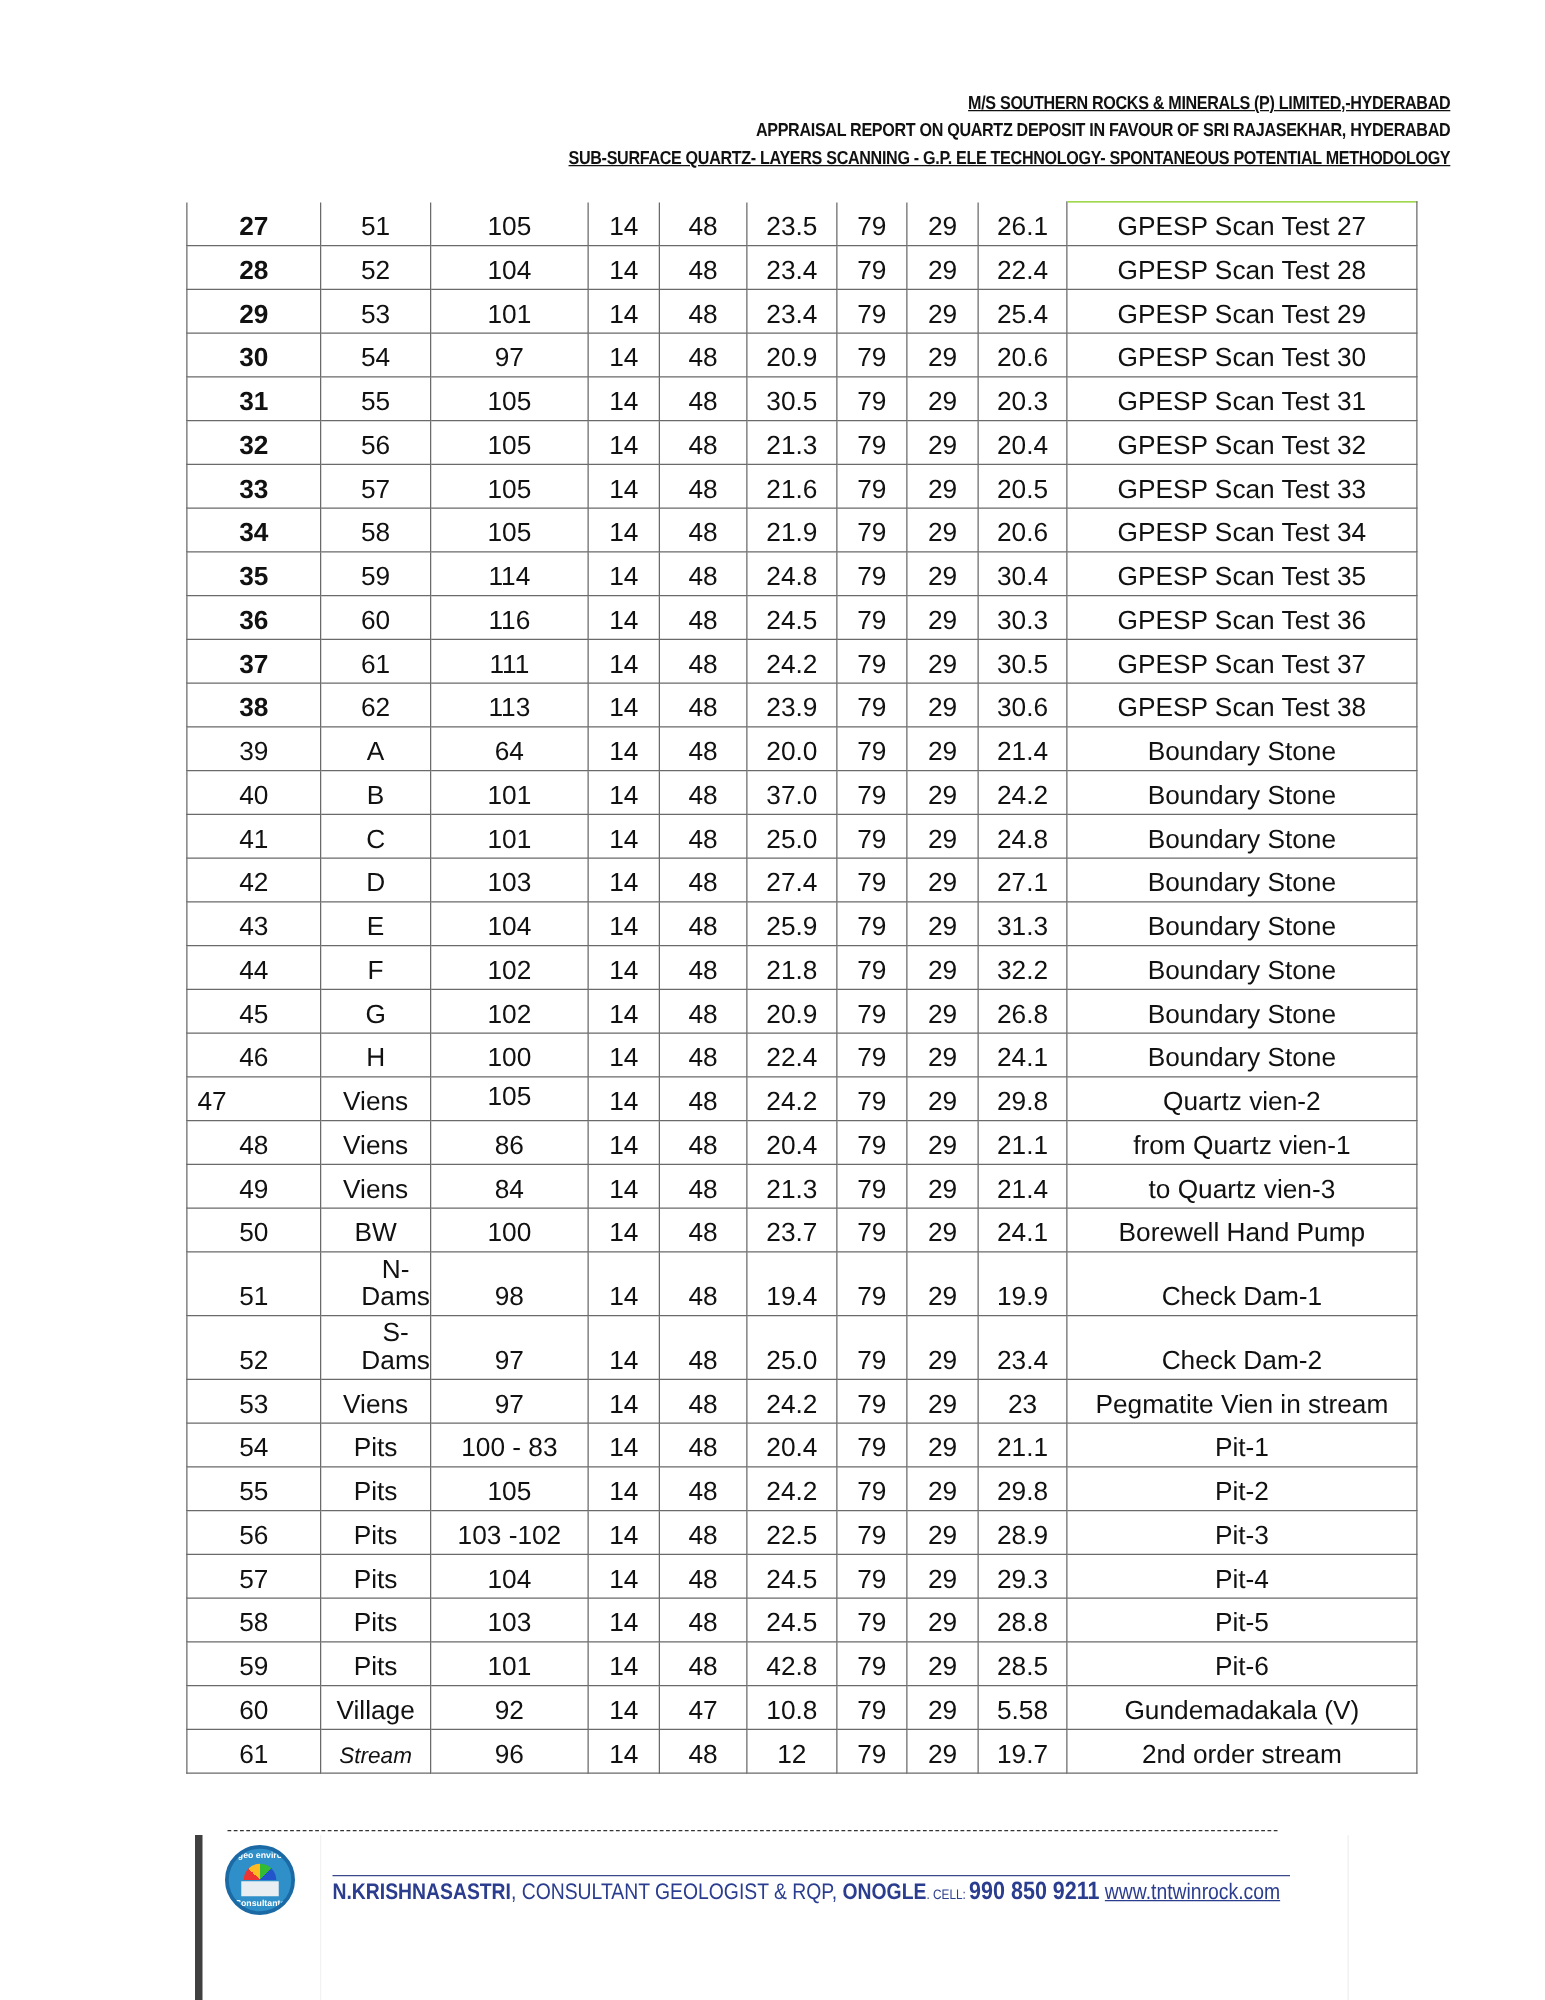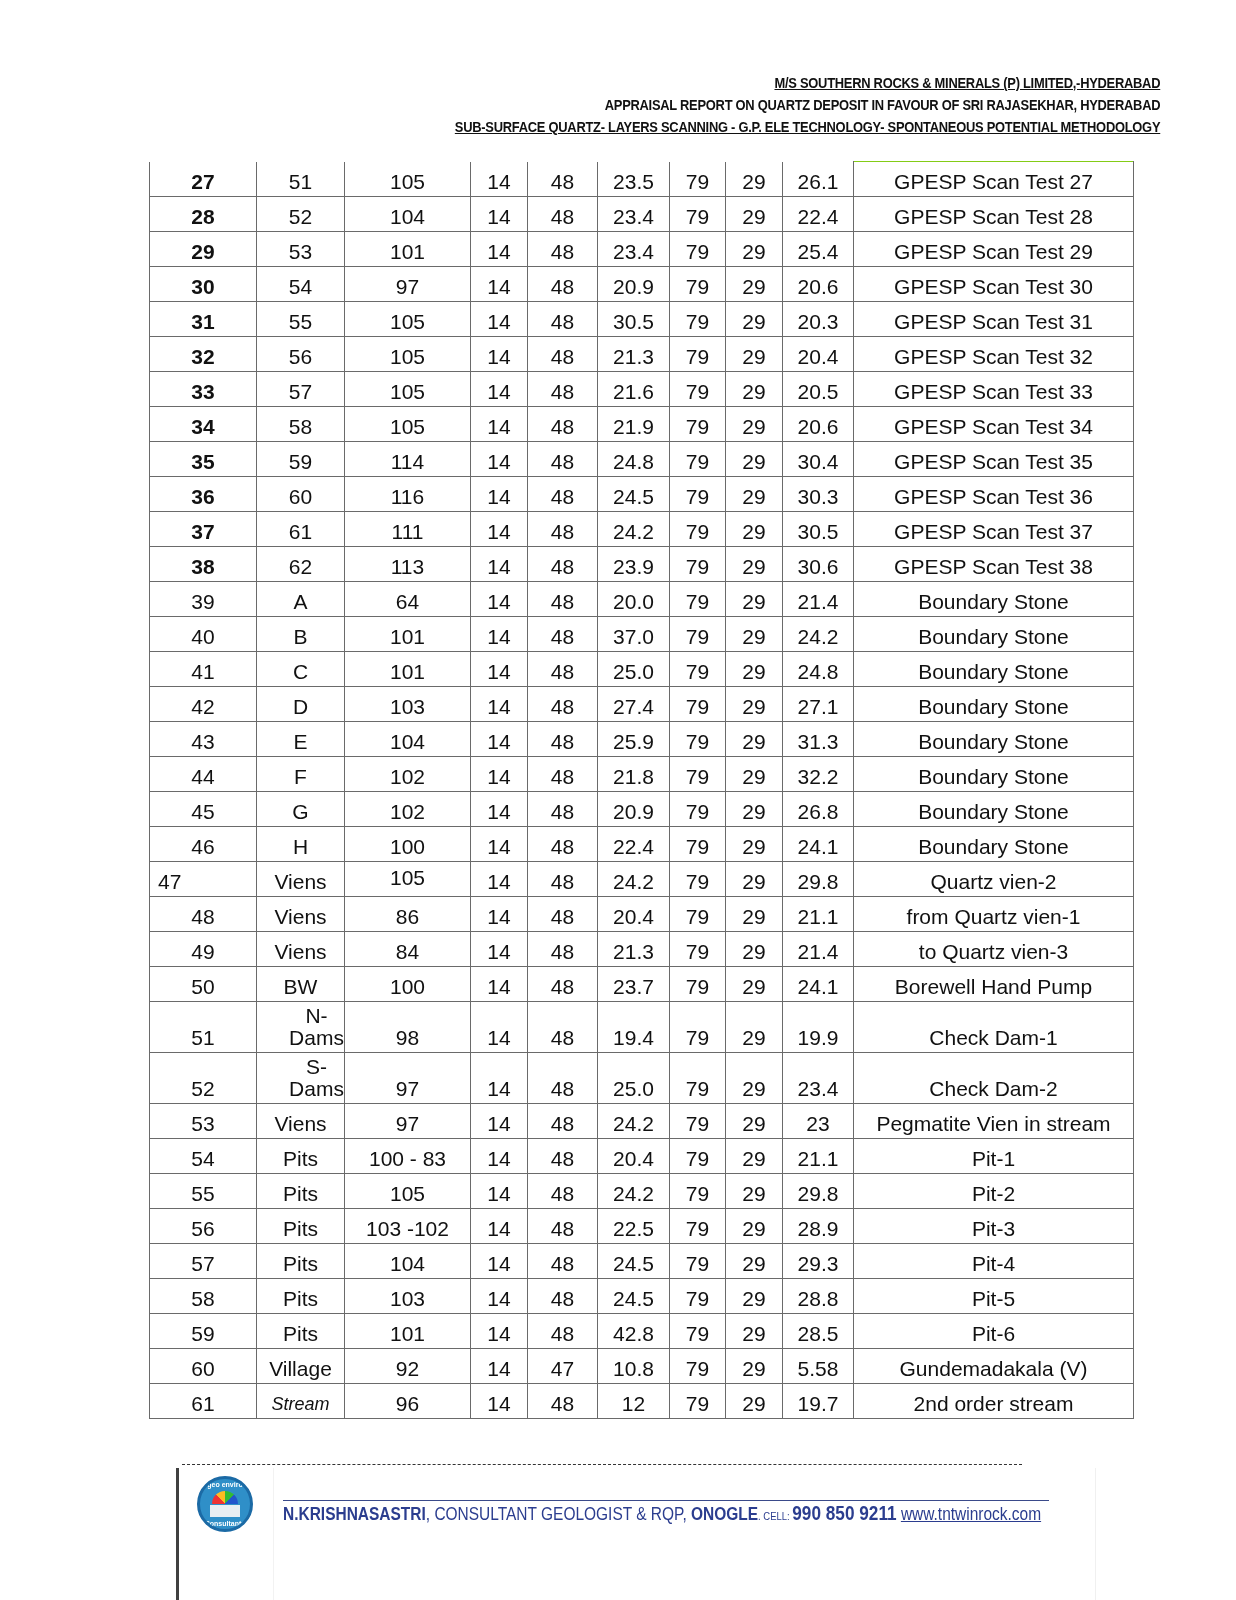--- a/index.html
+++ b/index.html
@@ -23,22 +23,22 @@
   table.data td.bold { font-weight: bold; }
   table.data td.left { text-align: left; padding-left: 8px; }
   table.data tr.tall td { height: 47px; }
   table.data td.wrap { white-space: normal; line-height: 22px; padding-left: 32px; }
   table.data td.small { font-size: 18px; font-style: italic; }
   table.data td.raised span { position: relative; top: -4px; }
   table.data td.c5 { border-left-color: #222; }
 
   .footer-line { position: absolute; left: 182px; top: 1464px; width: 840px;
                  border-top: 1px dashed #333; }
-  .footer { position: absolute; left: 176px; top: 1468px; width: 916px; height: 132px;
-            border-left: 3px solid #404040; border-right: 1px solid #f0f0f0; }
+  .footer { position: absolute; left: 156px; top: 1468px; width: 916px; height: 132px;
+            border-left: 6px solid #404040; border-right: 1px solid #f0f0f0; }
   .logo { position: absolute; left: 18px; top: 8px; width: 56px; height: 56px; border-radius: 50%;
           background: #2f8fc8; border: 3px solid #1b6aa5; box-sizing: border-box; overflow: hidden; }
   .logo .umbrella { position: absolute; left: 12px; top: 12px; width: 26px; height: 13px;
                     border-radius: 13px 13px 0 0;
                     background: conic-gradient(from 270deg at 50% 100%, #e33 0 45deg, #fb2 45deg 90deg, #3b3 90deg 135deg, #25c 135deg 180deg); }
   .logo .base { position: absolute; left: 10px; top: 26px; width: 30px; height: 12px; background: #e8eef2; }
   .logo .lt, .logo .lb { position: absolute; color: #fff; font-size: 7px; font-weight: bold; width: 100%; text-align: center; }
   .logo .lt { top: 2px; }
   .logo .lb { bottom: 2px; }
   .vrule { position: absolute; left: 94px; top: 0; height: 132px; border-left: 1px solid #f2f2f2; }

